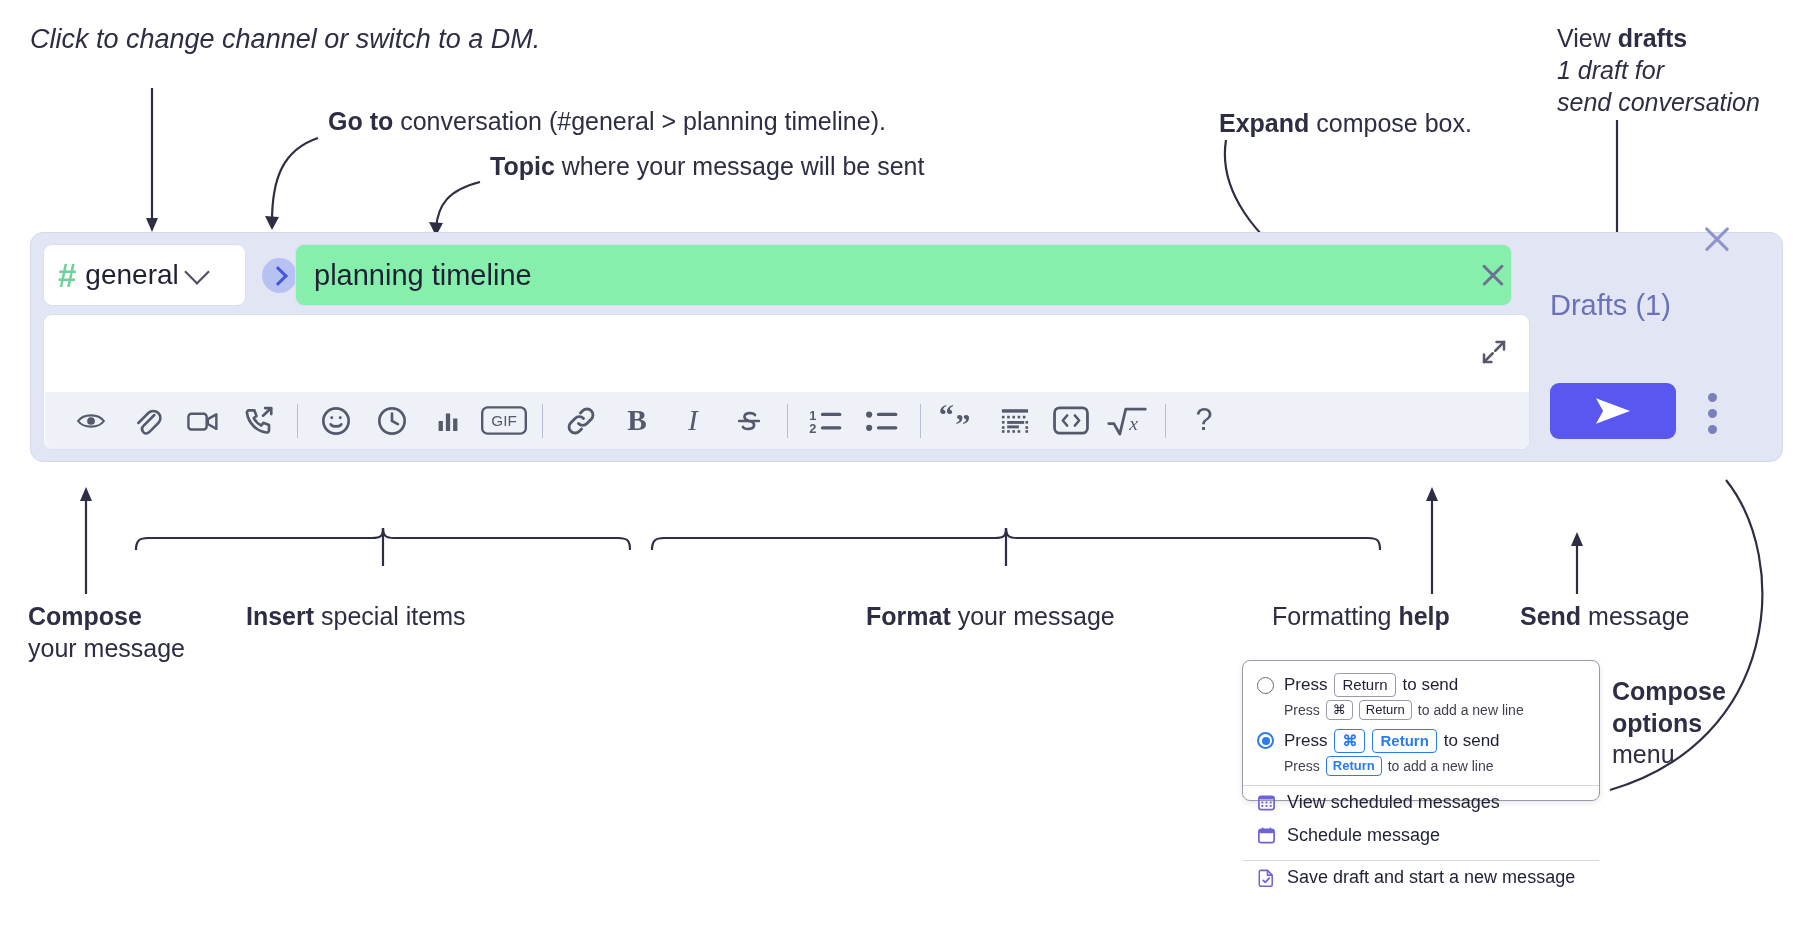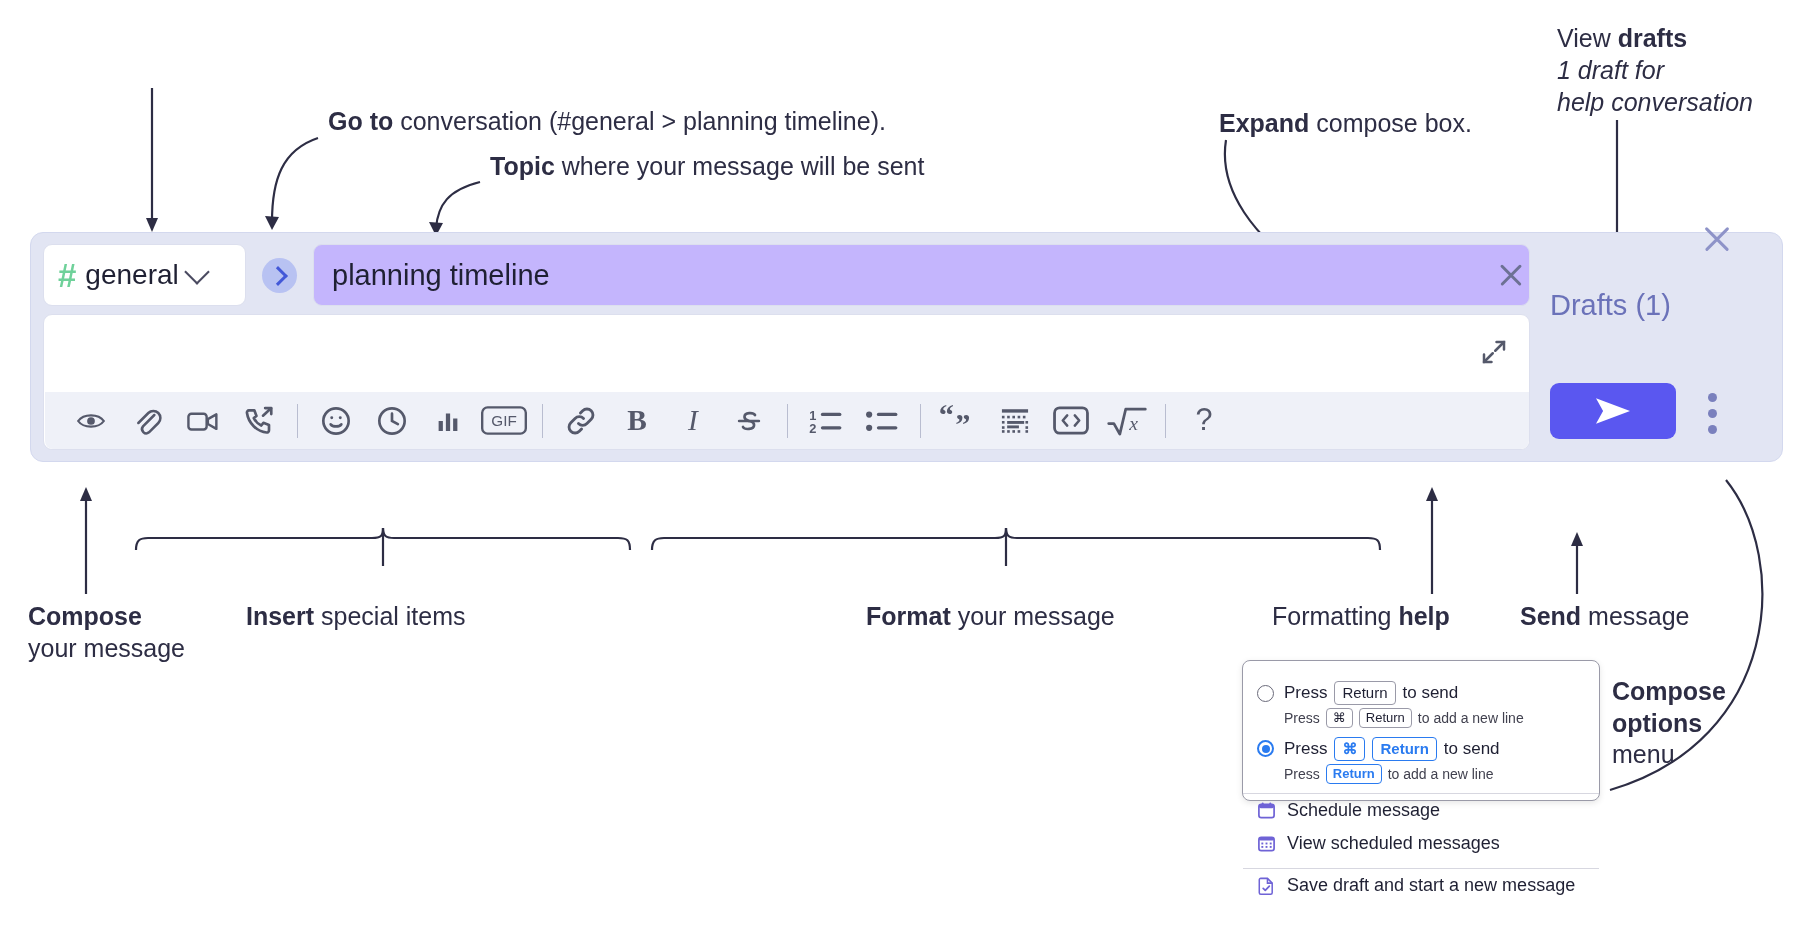--- a/index.html
+++ b/index.html
@@ -35,22 +35,22 @@
   }
   #channel-picker .hash{font-size:33px;font-weight:700;color:#6fd19a;line-height:1;}
   #channel-name{font-size:28px;color:#1f2033;}
   .chev{width:16px;height:16px;border-right:2.6px solid #4a4a60;border-bottom:2.6px solid #4a4a60;transform:rotate(45deg);margin-top:-7px;}
   #goto-button{
     position:absolute;left:219px;top:14px;width:35px;height:35px;border-radius:50%;
     background:#b8c2f2;display:flex;align-items:center;justify-content:center;
   }
   #goto-button .gchev{width:11px;height:11px;border-right:3px solid #4358d8;border-top:3px solid #4358d8;transform:rotate(45deg);margin-left:-4px;}
   #topic-field{
-    position:absolute;left:270px;top:0;width:1217px;height:62px;
-    background:#c4b5fd;border:1px solid #dcdfee;border-radius:9px;box-sizing:border-box;
+    position:absolute;left:252px;top:0;width:1217px;height:62px;
+    background:#86efac;border:1px solid #dcdfee;border-radius:9px;box-sizing:border-box;
     display:flex;align-items:center;padding:0 18px;
   }
   #topic-value{font-size:29px;color:#1f2033;flex:1;}
   .xicon{width:26px;height:26px;position:relative;}
   .xicon:before,.xicon:after{content:"";position:absolute;left:50%;top:50%;width:28px;height:2.6px;background:#6d7194;border-radius:2px;}
   .xicon:before{transform:translate(-50%,-50%) rotate(45deg);}
   .xicon:after{transform:translate(-50%,-50%) rotate(-45deg);}
 
   
   #message-area{
@@ -79,21 +79,21 @@
   #compose-options-button i{display:block;width:9px;height:9px;border-radius:50%;background:#7a80bd;}
   #close-compose{position:absolute;left:1715px;top:236px;width:30px;height:30px;}
   #close-compose .xicon:before,#close-compose .xicon:after{background:#8e93c8;width:32px;}
 
   
   #compose-menu{
     position:absolute;left:1242px;top:660px;width:358px;height:141px;
   }
   #compose-menu-box{
     position:absolute;inset:0;height:auto;background:#fff;border:1px solid #9a9aa8;border-radius:8px;
-    box-shadow:0 2px 6px rgba(0,0,0,.10);width:358px;box-sizing:border-box;padding:20px 0 0 0;
+    box-shadow:0 2px 6px rgba(0,0,0,.10);width:358px;box-sizing:border-box;padding:12px 0 0 0;
   }
   .radio-row{display:flex;align-items:center;gap:10px;padding:0 14px;margin-bottom:3px;}
   .radio{width:17px;height:17px;border-radius:50%;border:1.7px solid #6a6a7a;box-sizing:border-box;flex:none;}
   .radio.on{border:2px solid #2a7bf0;position:relative;}
   .radio.on:after{content:"";position:absolute;left:50%;top:50%;transform:translate(-50%,-50%);width:8px;height:8px;border-radius:50%;background:#2a7bf0;}
   .radio-main{font-size:17px;color:#1f2033;display:flex;align-items:center;gap:7px;white-space:nowrap;}
   .radio-sub{font-size:14px;color:#41414f;display:flex;align-items:center;gap:6px;white-space:nowrap;padding-left:41px;margin-bottom:9px;}
   .kbd{border:1px solid #9a9aa8;border-radius:4px;padding:1px 7px;font-size:15px;color:#1f2033;background:#fff;line-height:1.35;}
   .kbd.sm{font-size:13px;padding:0 6px;}
   .kbd.blue{border-color:#2a7bf0;color:#2a7bf0;font-weight:700;}
@@ -148,38 +148,39 @@
     <g fill="#2d2d44">
       <polygon points="383,572 377,552 389,552" opacity="0"></polygon>
     </g>
     <g fill="none" stroke="#2d2d44" stroke-width="2.2">
       <path d="M383 528 L383 566"></path>
       <path d="M1006 528 L1006 566"></path>
     </g>
   </svg>
 
   <div class="anno a-lg" style="left:30px;top:22px;">
+    <div><i>Click to change channel or switch to a DM.</i></div>
   </div>
 
   <div class="anno a-md" style="left:328px;top:105px;">
     <b>Go to</b><span> conversation (#general &gt; planning timeline).</span>
   </div>
 
   <div class="anno a-md" style="left:490px;top:150px;">
     <b>Topic</b><span> where your message will be sent</span>
   </div>
 
   <div class="anno a-md" style="left:1219px;top:107px;">
     <b>Expand</b><span> compose box.</span>
   </div>
 
   <div class="anno a-md" style="left:1557px;top:22px;">
     <div><span>View </span><b>drafts</b></div>
     <div><i>1 draft for</i></div>
-    <div><i>help conversation</i></div>
+    <div><i>send conversation</i></div>
   </div>
 
   <div id="compose-widget">
 
     <div id="compose-inner">
 
       <div id="compose-header">
 
         <div id="channel-picker">
           <span class="hash">#</span>
@@ -458,43 +459,43 @@
         <span>Press </span>
         <span class="kbd sm blue">Return</span>
         <span> to add a new line</span>
       </div>
 
       <div class="menu-div"></div>
 
       <div class="menu-item">
         <svg viewBox="0 0 20 20" width="19" height="19">
           <rect x="2" y="3.5" width="16" height="14" rx="2.5" fill="none" stroke="#6f63d6" stroke-width="1.8"></rect>
-          <rect x="2" y="3.5" width="16" height="4" rx="2" fill="#6f63d6"></rect>
-          <rect x="5" y="1.5" width="2" height="3.5" rx="1" fill="#6f63d6"></rect>
-          <rect x="13" y="1.5" width="2" height="3.5" rx="1" fill="#6f63d6"></rect>
-        </svg>
-        <span>Schedule message</span>
-      </div>
-
-      <div class="menu-item">
-        <svg viewBox="0 0 20 20" width="19" height="19">
-          <rect x="2" y="3.5" width="16" height="14" rx="2.5" fill="none" stroke="#6f63d6" stroke-width="1.8"></rect>
           <rect x="2" y="3.5" width="16" height="3.4" rx="2" fill="#6f63d6"></rect>
           <g fill="#6f63d6">
             <rect x="4.6" y="9" width="2" height="2"></rect>
               <rect x="9" y="9" width="2" height="2"></rect>
               <rect x="13.4" y="9" width="2" height="2"></rect>
             <rect x="4.6" y="12.6" width="2" height="2"></rect>
               <rect x="9" y="12.6" width="2" height="2"></rect>
               <rect x="13.4" y="12.6" width="2" height="2"></rect>
           </g>
         </svg>
         <span>View scheduled messages</span>
       </div>
 
+      <div class="menu-item">
+        <svg viewBox="0 0 20 20" width="19" height="19">
+          <rect x="2" y="3.5" width="16" height="14" rx="2.5" fill="none" stroke="#6f63d6" stroke-width="1.8"></rect>
+          <rect x="2" y="3.5" width="16" height="4" rx="2" fill="#6f63d6"></rect>
+          <rect x="5" y="1.5" width="2" height="3.5" rx="1" fill="#6f63d6"></rect>
+          <rect x="13" y="1.5" width="2" height="3.5" rx="1" fill="#6f63d6"></rect>
+        </svg>
+        <span>Schedule message</span>
+      </div>
+
       <div class="menu-div"></div>
 
       <div class="menu-item">
         <svg viewBox="0 0 20 20" width="19" height="19">
           <path d="M4 2.5 h7 l5 5 v10 a1.6 1.6 0 0 1 -1.6 1.6 h-10.4 a1.6 1.6 0 0 1 -1.6 -1.6 v-13.4 a1.6 1.6 0 0 1 1.6 -1.6 z" fill="none" stroke="#6f63d6" stroke-width="1.6"></path>
           <path d="M11 2.5 L11 7.5 L16 7.5" fill="none" stroke="#6f63d6" stroke-width="1.6"></path>
           <path d="M6.5 13 L8.7 15.2 L13 10.6" fill="none" stroke="#6f63d6" stroke-width="1.8" stroke-linecap="round" stroke-linejoin="round"></path>
         </svg>
         <span>Save draft and start a new message</span>
       </div>

